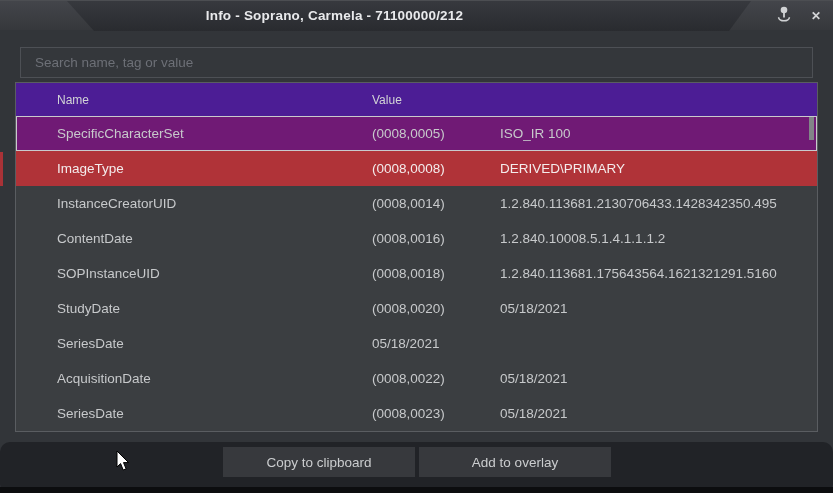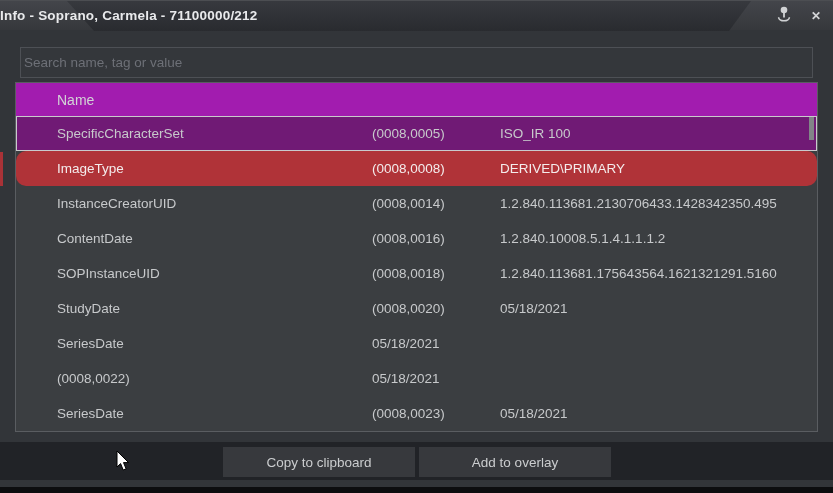--- a/index.html
+++ b/index.html
@@ -17,76 +17,77 @@
     background:linear-gradient(#43454a,#36383c);
     border-top:1px solid #4c4e52;
   }
   .titlebar-trapezoid{
     position:absolute; top:0; left:0; width:833px; height:30px;
     background:linear-gradient(#37393e,#292b2f);
     clip-path:polygon(67px 0, 751px 0, 729px 30px, 94px 30px);
   }
   .title-text{
     position:absolute; top:0; left:0; width:669px; height:30px;
-    line-height:29px; text-align:left;
+    line-height:29px; text-align:center;
     color:#e9eaec; font-size:13.5px; font-weight:bold;
     letter-spacing:.2px;
   }
   .titlebar-buttons{
     position:absolute; top:0; right:4px; height:30px;
     display:flex; align-items:center; gap:6px;
   }
   .tb-btn{
     width:26px; height:26px; display:flex; align-items:center; justify-content:center;
     background:transparent; border:none; cursor:default;
   }
   .close-glyph{ color:#d4d5d7; font-size:12px; font-weight:bold; }
 
   
   .search-input{
     position:absolute; left:20px; top:47px; width:793px; height:31px;
     background:#34373b; border:1px solid #4d5055;
-    color:#c9cbcd; font-size:13.5px; padding:0 3px;
+    color:#c9cbcd; font-size:13.5px; padding:0 14px;
     font-family:"Liberation Sans", sans-serif; outline:none;
   }
   .search-input::placeholder{ color:#6d7077; opacity:1; }
 
   
   .table-box{
     position:absolute; left:15px; top:82px; width:803px; height:350px;
     border:1px solid #5a5d61; background:#3b3e41; overflow:hidden;
   }
   .grid-row{
     display:grid; grid-template-columns:315px 128px 1fr;
     padding-left:41px; align-items:center;
   }
-  .thead{ height:33px; color:#d2d4d6; font-size:14px; background:#a21caf; }
+  .thead{ height:33px; color:#d2d4d6; font-size:12px; background:#4c1d95; }
   .trow{ height:35px; color:#c7c9cb; font-size:13.5px; }
   .trow.focused{
     background:#701a75;
     outline:1px solid #c9cacc; outline-offset:-1px;
   }
-  .trow.highlighted{ color:#f4ecec;border-radius:10px; }
+  .trow.highlighted{ color:#f4ecec; }
   .cell{ overflow:hidden; white-space:nowrap; }
 
   .scroll-thumb{
     position:absolute; right:3px; top:34px; width:5px; height:23px;
     background:#828588;
   }
 
   
   .edge-marker{
     position:absolute; left:0; top:152px; width:3px; height:34px;
     background:#a93237;
   }
 
   
   .footer{
-    position:absolute; left:0; top:442px; width:833px; height:38px;
+    position:absolute; left:0; top:442px; width:833px; height:52px;
     background:#212327;
+    border-radius:10px;
   }
   .footer-btn{
     position:absolute; top:5px; height:30px; width:192px;
     background:#37393d; border:none; color:#cbcdcf;
     font-size:13.5px; font-family:"Liberation Sans", sans-serif;
     cursor:default;
   }
   .btn-copy{ left:223px; }
   .btn-overlay{ left:419px; }
   .bottom-strip{
@@ -120,20 +121,21 @@
         <span class="close-glyph">✕</span>
       </button>
     </div>
   </div>
 
   <input class="search-input" type="text" placeholder="Search name, tag or value" style="">
 
   <div class="table-box">
     <div class="grid-row thead">
       <div class="cell">Name</div>
+      <div class="cell">Value</div>
     </div>
     <div id="rows-host">
         <div class="grid-row trow focused">
           <div class="cell">SpecificCharacterSet</div>
           <div class="cell">(0008,0005)</div>
           <div class="cell">ISO_IR 100</div>
         </div>
         <div class="grid-row trow highlighted" style="background: rgb(176, 51, 56);">
           <div class="cell">ImageType</div>
           <div class="cell">(0008,0008)</div>
@@ -157,20 +159,21 @@
         <div class="grid-row trow">
           <div class="cell">StudyDate</div>
           <div class="cell">(0008,0020)</div>
           <div class="cell">05/18/2021</div>
         </div>
         <div class="grid-row trow">
           <div class="cell">SeriesDate</div>
           <div class="cell">05/18/2021</div>
         </div>
         <div class="grid-row trow">
+          <div class="cell">AcquisitionDate</div>
           <div class="cell">(0008,0022)</div>
           <div class="cell">05/18/2021</div>
         </div>
         <div class="grid-row trow">
           <div class="cell">SeriesDate</div>
           <div class="cell">(0008,0023)</div>
           <div class="cell">05/18/2021</div>
         </div>
       </div>
     <div class="scroll-thumb"></div>

